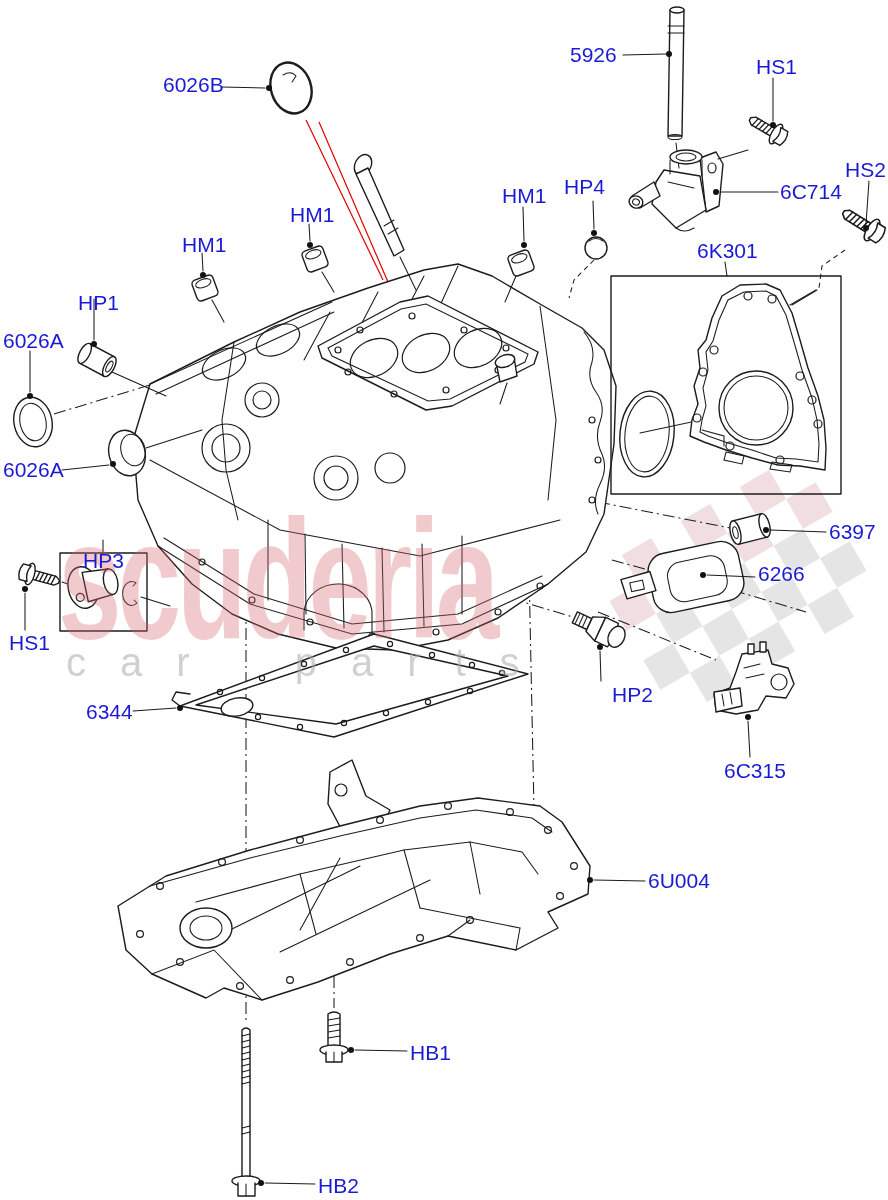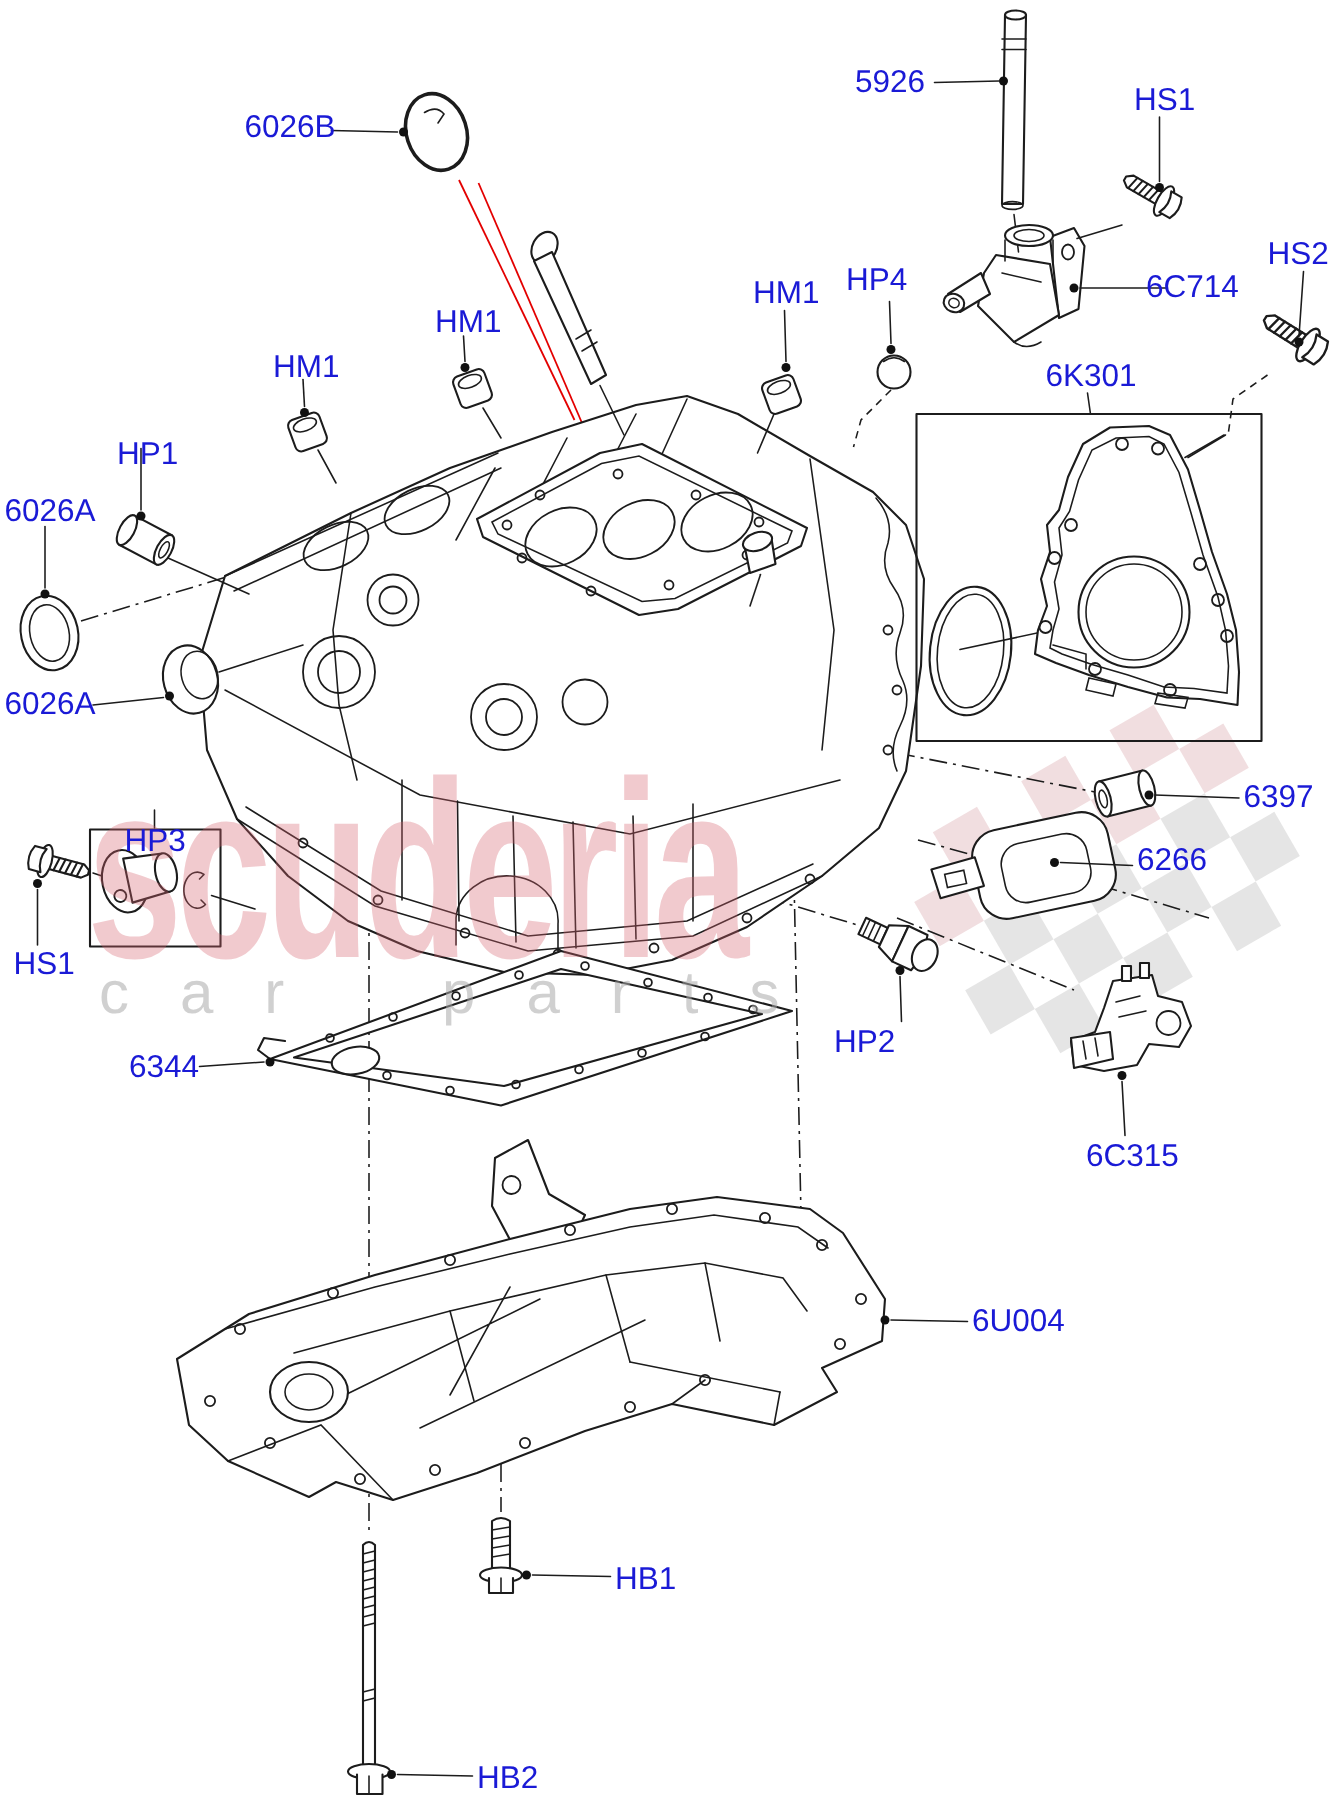--- a/index.html
+++ b/index.html
@@ -412,34 +412,34 @@
         <circle class="dot" cx="261" cy="1183" r="3"></circle>
     </g>
   </svg>
 
   <div class="wm-brand">scuderia</div>
   <div class="wm-sub">car parts</div>
 
   <div class="lbl" style="left:570px;top:44px">5926</div>
   <div class="lbl" style="left:756px;top:56px">HS1</div>
   <div class="lbl" style="left:845px;top:159px">HS2</div>
-  <div class="lbl" style="left:764px;top:181px">6C714</div>
+  <div class="lbl" style="left:780px;top:181px">6C714</div>
   <div class="lbl" style="left:697px;top:240px">6K301</div>
   <div class="lbl" style="left:163px;top:74px">6026B</div>
   <div class="lbl" style="left:502px;top:185px">HM1</div>
   <div class="lbl" style="left:564px;top:176px">HP4</div>
   <div class="lbl" style="left:290px;top:204px">HM1</div>
   <div class="lbl" style="left:182px;top:234px">HM1</div>
   <div class="lbl" style="left:78px;top:292px">HP1</div>
   <div class="lbl" style="left:3px;top:330px">6026A</div>
   <div class="lbl" style="left:3px;top:459px">6026A</div>
   <div class="lbl" style="left:83px;top:550px">HP3</div>
   <div class="lbl" style="left:9px;top:632px">HS1</div>
   <div class="lbl" style="left:86px;top:701px">6344</div>
   <div class="lbl" style="left:829px;top:521px">6397</div>
   <div class="lbl" style="left:758px;top:563px">6266</div>
-  <div class="lbl" style="left:556px;top:684px">HP2</div>
+  <div class="lbl" style="left:612px;top:684px">HP2</div>
   <div class="lbl" style="left:724px;top:760px">6C315</div>
   <div class="lbl" style="left:648px;top:870px">6U004</div>
   <div class="lbl" style="left:410px;top:1042px">HB1</div>
   <div class="lbl" style="left:318px;top:1175px">HB2</div>
 
 </div>
 
 </body></html>

